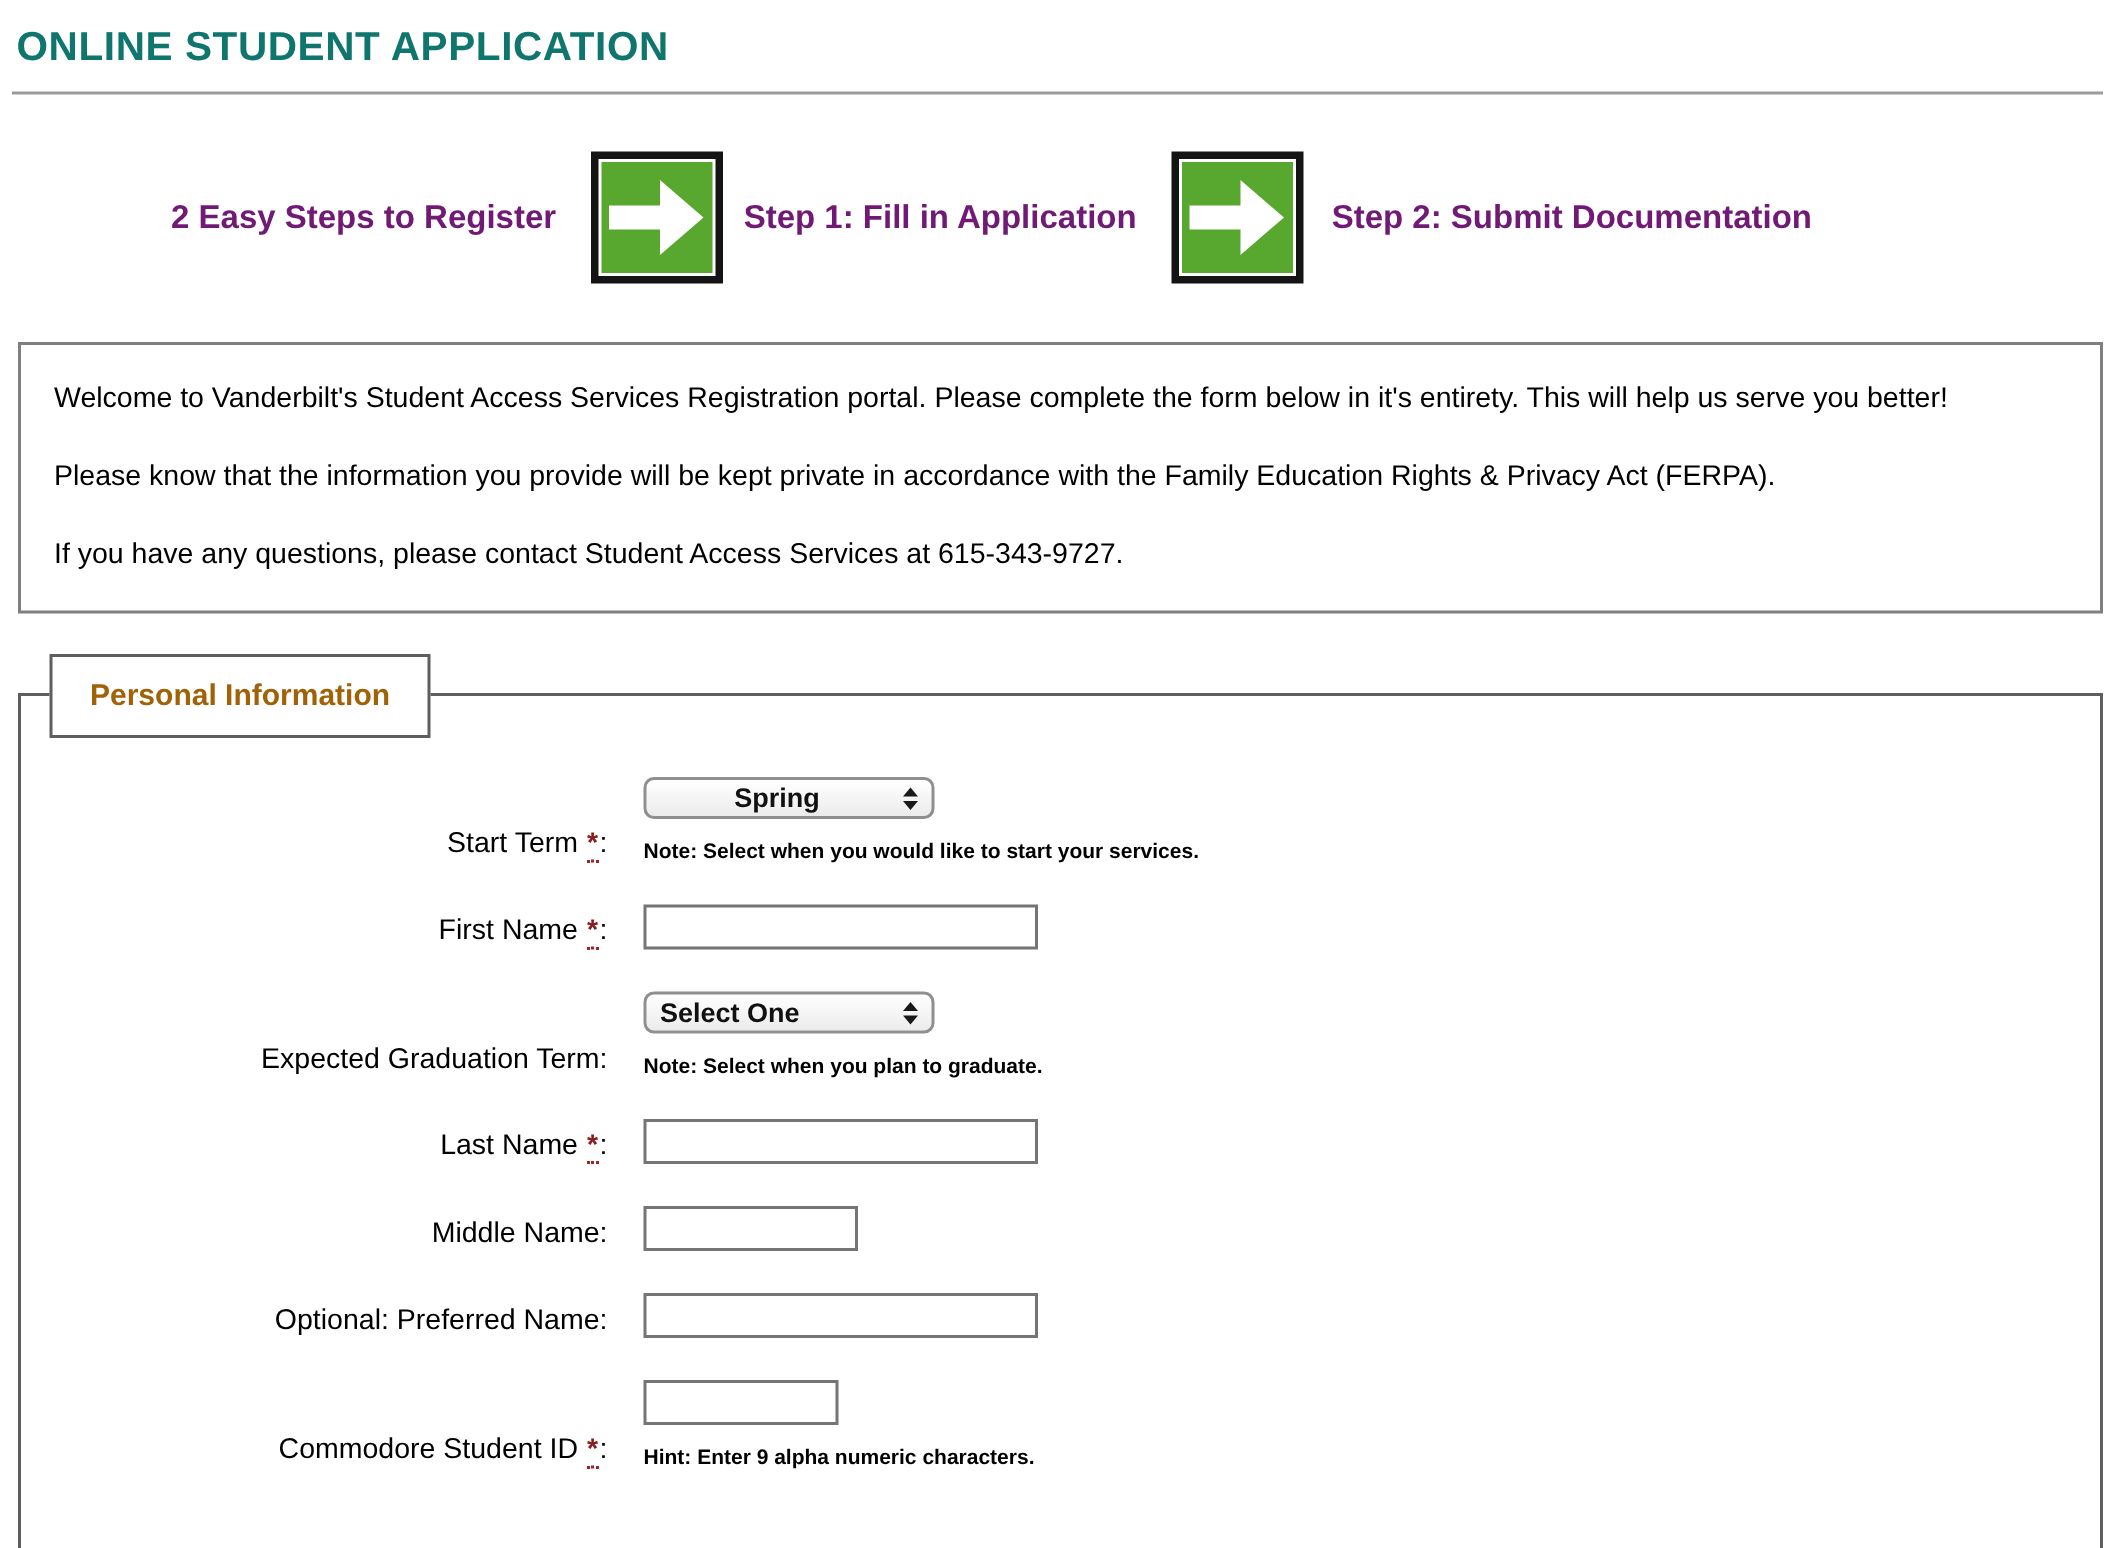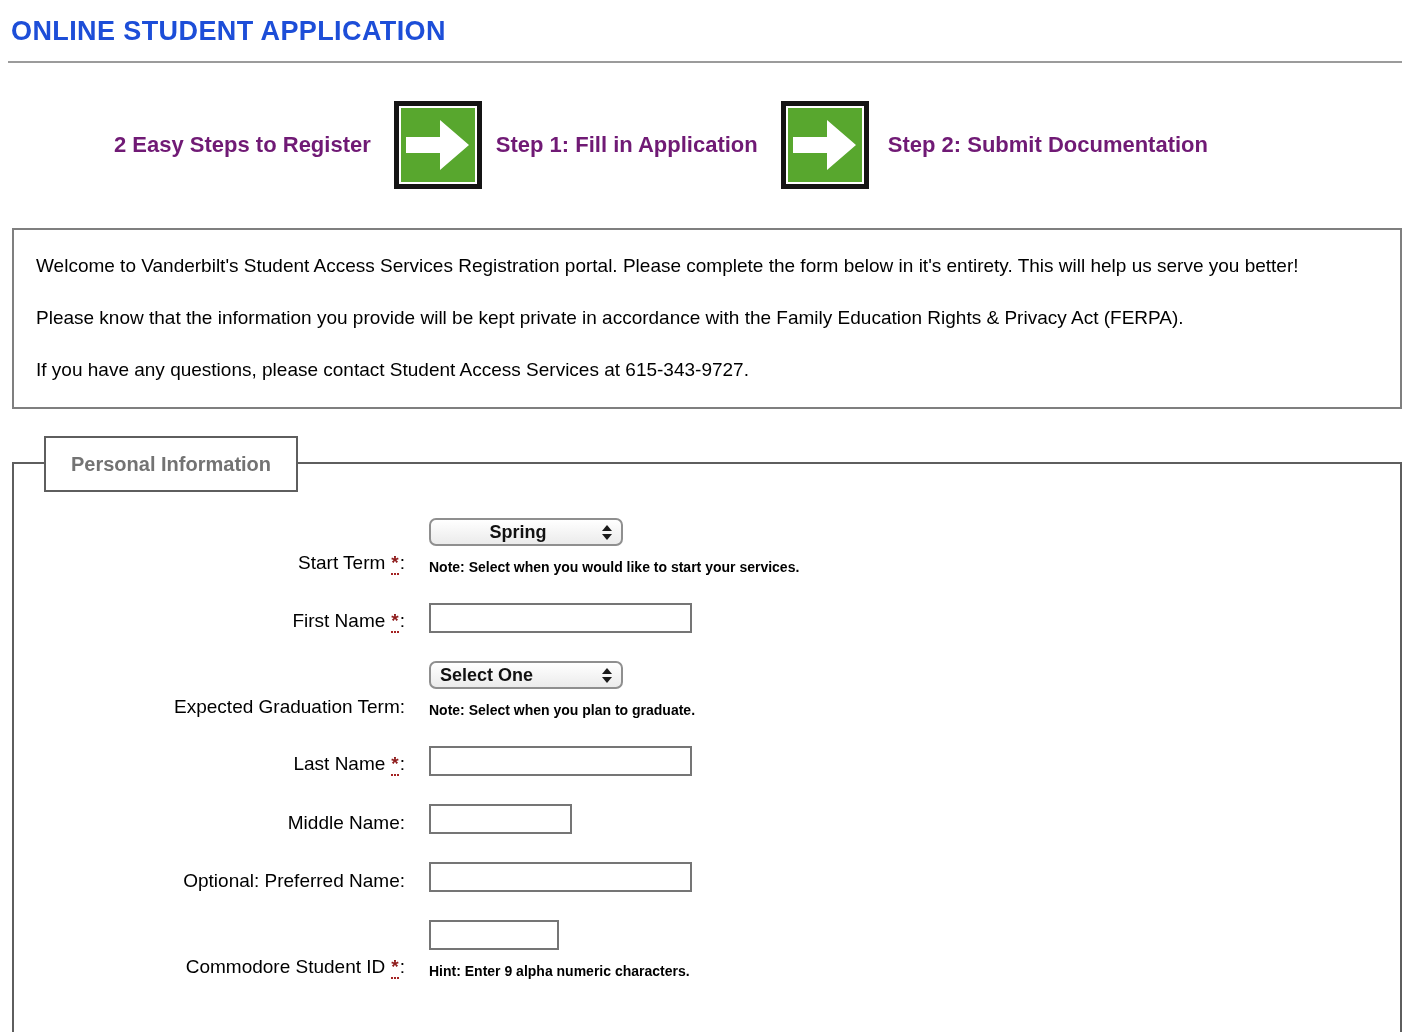--- a/index.html
+++ b/index.html
@@ -13,21 +13,21 @@
     width: 1410px;
     height: 1032px;
     overflow: hidden;
     position: relative;
     background: #fff;
   }
   .page-title {
     margin: 16px 0 0 11px;
     font-size: 27px;
     font-weight: bold;
-    color: #1d4ed8;
+    color: #0f766e;
     letter-spacing: 0.4px;
   }
   .title-rule {
     height: 0;
     border-top: 2px solid #9b9b9b;
     margin: 14px 8px 0 8px;
   }
   
   .steps-banner {
     display: flex;
@@ -60,29 +60,29 @@
     position: relative;
     margin: 53px 8px 0 12px;
     border: 2px solid #5e5e5e;
     border-bottom: none;
     height: 620px;
     padding-top: 54px;
   }
   .legend {
     position: absolute;
     top: -28px;
-    left: 30px;
+    left: 19px;
     height: 56px;
     line-height: 52px;
     border: 2px solid #5e5e5e;
     background: #fff;
     padding: 0 25px;
     font-size: 20px;
     font-weight: bold;
-    color: #737373;
+    color: #a16207;
   }
   
   .form-row { display: flex; margin-bottom: 28px; align-items: flex-end; }
   .label-cell {
     width: 391px;
     text-align: right;
     font-size: 19px;
     padding-top: 4px;
     white-space: nowrap;
   }

